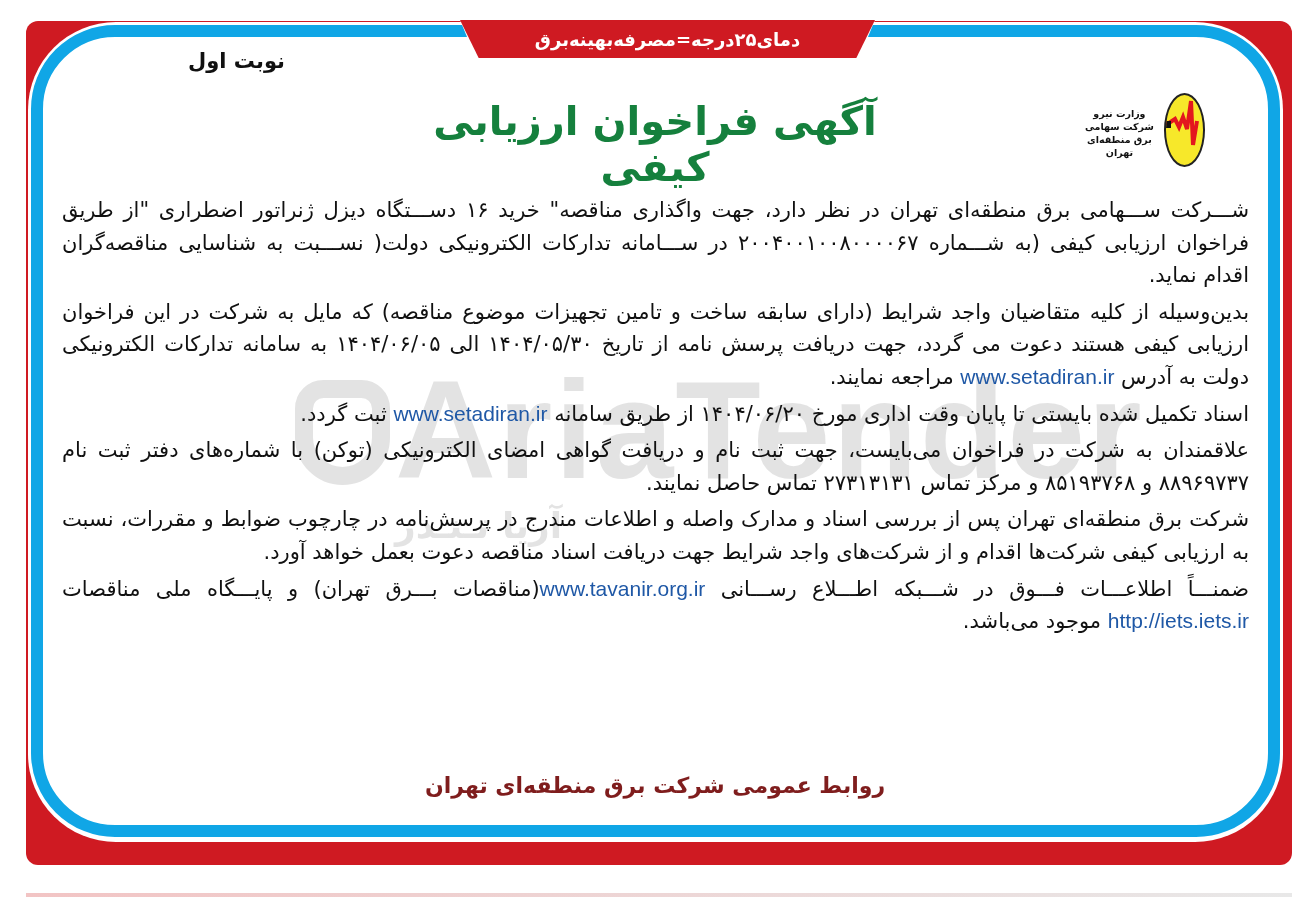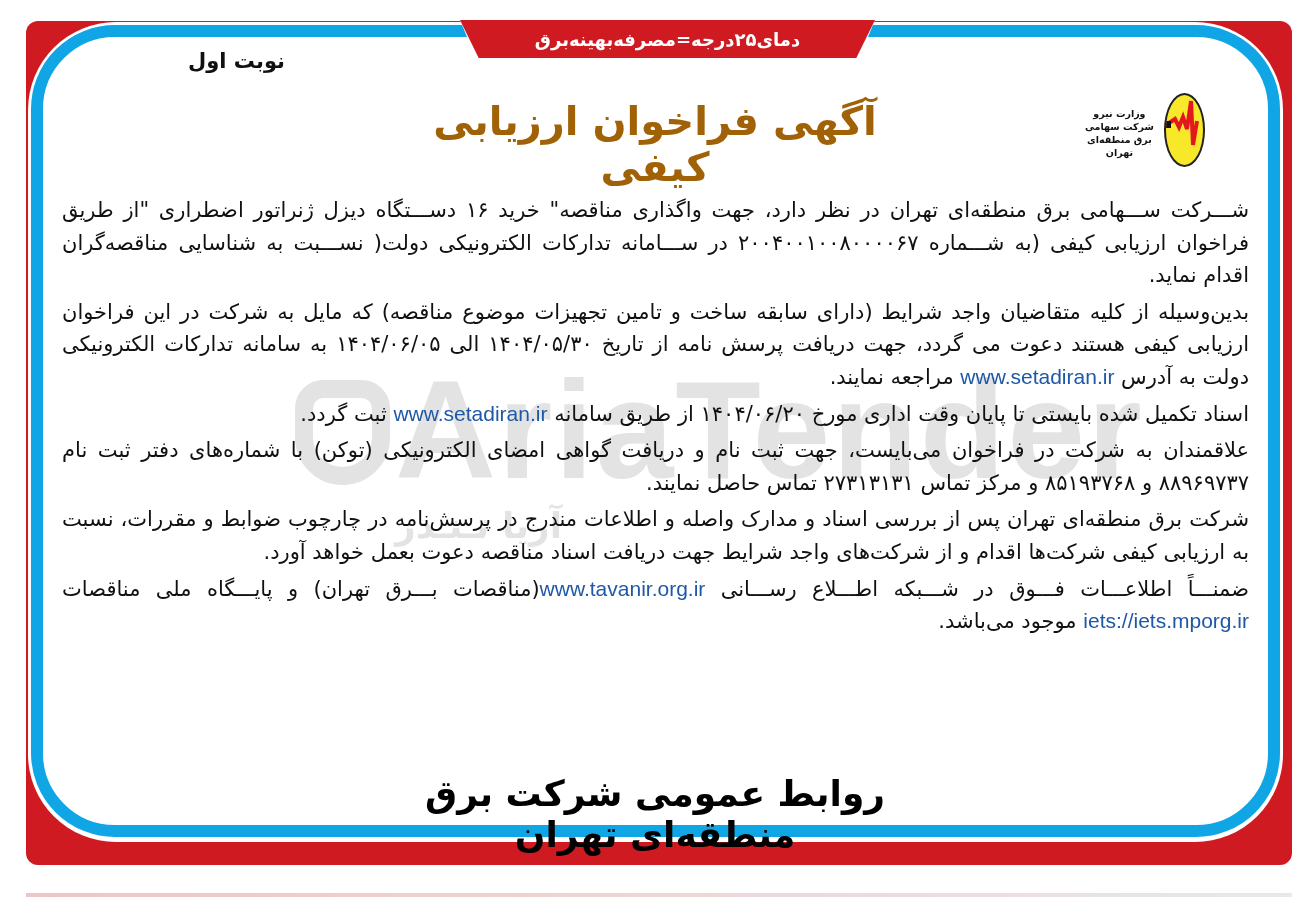--- a/index.html
+++ b/index.html
@@ -59,34 +59,34 @@
       line-height: 1.35; direction: rtl;
     }
 
     .round-label {
       position: absolute; left: 113px; top: 9px;
       font-weight: bold; font-size: 21px; color: #111; direction: rtl; margin-left: 20px;
     }
 
     .title {
       position: absolute; left: 340px; top: 58px; width: 520px;
-      text-align: center; color: #a16207; font-weight: bold; font-size: 40px; direction: rtl;
+      text-align: center; color: #15803d; font-weight: bold; font-size: 40px; direction: rtl;
     }
 
     .body {
       position: absolute; right: 12px; top: 150px; width: 1195px;
       direction: rtl; text-align: justify; font-size: 21px; line-height: 32.6px;
       color: #111; font-family: "DejaVu Sans", sans-serif;
     }
     .body p { margin: 4px; }
     .link { color: #1f58a6; font-family: "Liberation Sans", sans-serif; direction: ltr; unicode-bidi: embed; }
 
     .signature {
       position: absolute; left: 340px; top: 733px; width: 520px;
-      text-align: center; color: #000000; font-weight: bold; font-size: 36px; direction: rtl;
+      text-align: center; color: #7f1d1d; font-weight: bold; font-size: 22px; direction: rtl;
     }
 
     
     .watermark {
       position: absolute; left: 275px; top: 355px; width: 700px; height: 200px;
       pointer-events: none; opacity: 0.16; color: #555;
       font-family: "Liberation Sans", sans-serif; font-weight: bold;
     }
     .wm-text { position: absolute; left: 120px; top: 0; font-size: 140px; letter-spacing: 2px; line-height: 150px; }
     .wm-shield {
@@ -144,21 +144,21 @@
       <p>شـــرکت ســـهامی برق منطقه‌ای تهران در نظر دارد، جهت واگذاری مناقصه" خرید ۱۶ دســـتگاه دیزل ژنراتور اضطراری "از طریق فراخوان ارزیابی کیفی (به شـــماره ۲۰۰۴۰۰۱۰۰۸۰۰۰۰۶۷ در ســـامانه تدارکات الکترونیکی دولت( نســـبت به شناسایی مناقصه‌گران اقدام نماید.</p>
       <p>
         <span>بدین‌وسیله از کلیه متقاضیان واجد شرایط (دارای سابقه ساخت و تامین تجهیزات موضوع مناقصه)  که مایل به شرکت در این فراخوان ارزیابی کیفی هستند دعوت می گردد، جهت دریافت پرسش نامه از تاریخ ۱۴۰۴/۰۵/۳۰ الی ۱۴۰۴/۰۶/۰۵ به سامانه تدارکات الکترونیکی دولت به آدرس </span><span class="link">www.setadiran.ir</span><span> مراجعه نمایند.</span>
       </p>
       <p>
         <span>اسناد تکمیل شده بایستی تا پایان وقت اداری  مورخ ۱۴۰۴/۰۶/۲۰ از طریق سامانه </span><span class="link">www.setadiran.ir</span><span>  ثبت گردد.</span>
       </p>
       <p>علاقمندان به شرکت در فراخوان می‌بایست، جهت ثبت نام و دریافت گواهی امضای الکترونیکی (توکن) با شماره‌های دفتر ثبت نام ۸۸۹۶۹۷۳۷ و ۸۵۱۹۳۷۶۸ و مرکز تماس ۲۷۳۱۳۱۳۱ تماس حاصل نمایند.</p>
       <p>شرکت برق منطقه‌ای تهران پس از بررسی اسناد و مدارک واصله و اطلاعات مندرج در پرسش‌نامه در چارچوب ضوابط و مقررات، نسبت به ارزیابی کیفی شرکت‌ها اقدام و از شرکت‌های واجد شرایط جهت دریافت اسناد مناقصه دعوت بعمل خواهد آورد.</p>
       <p>
-        <span>ضمنـــاً اطلاعـــات فـــوق در شـــبکه اطـــلاع رســـانی </span><span class="link">www.tavanir.org.ir</span><span>(مناقصات بـــرق تهران) و پایـــگاه ملی مناقصات </span><span class="link">iets://iets.mporg.ir</span><span> موجود می‌باشد.</span>
+        <span>ضمنـــاً اطلاعـــات فـــوق در شـــبکه اطـــلاع رســـانی </span><span class="link">www.tavanir.org.ir</span><span>(مناقصات بـــرق تهران) و پایـــگاه ملی مناقصات </span><span class="link">http://iets.iets.ir</span><span> موجود می‌باشد.</span>
       </p>
     </div>
 
     <div class="signature">روابط عمومی شرکت برق منطقه‌ای تهران</div>
   </div>
 
   <div class="bottom-strip"></div>
 </div>
 
 </body></html>

